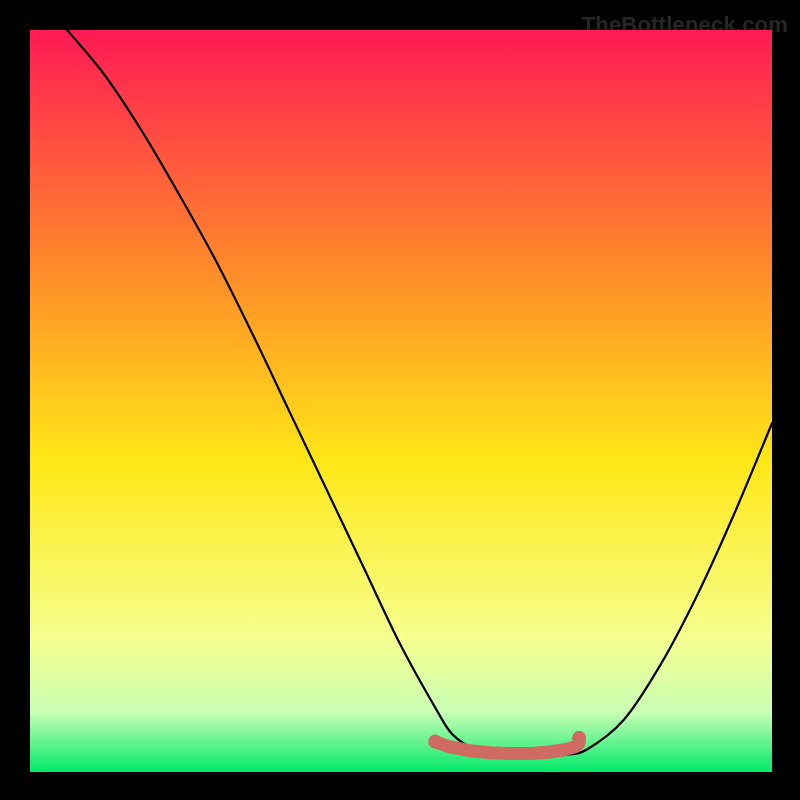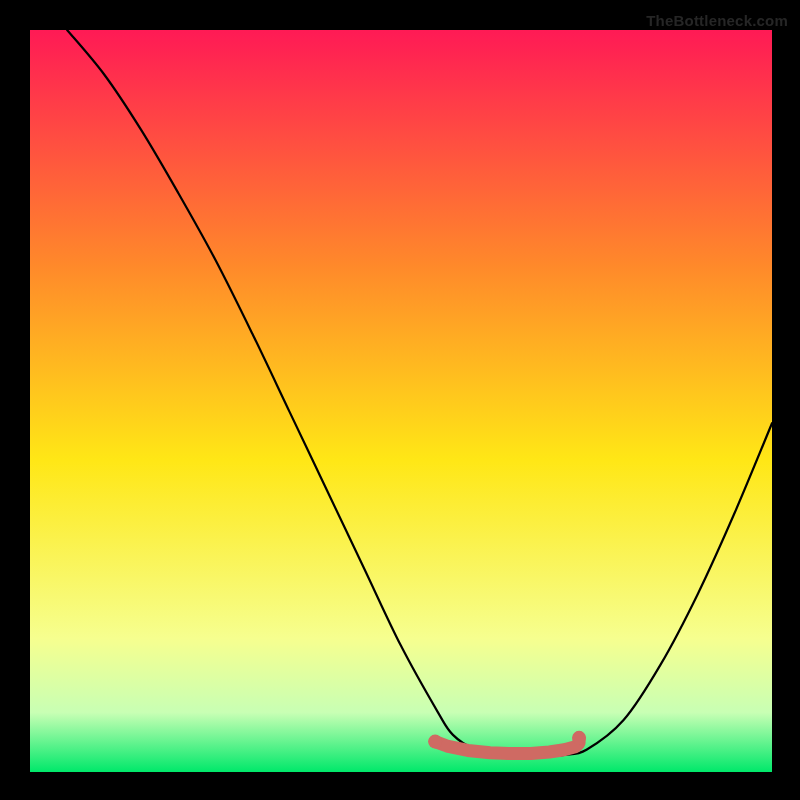--- a/index.html
+++ b/index.html
@@ -15,21 +15,21 @@
     position: relative;
     width: 800px;
     height: 800px;
     background: #000;
   }
   .watermark {
     position: absolute;
     top: 12px;
     right: 12px;
     color: #262626;
-    font-size: 15px;
+    font-size: 22px;
     font-weight: 600;
     letter-spacing: 0.2px;
     user-select: none;
   }
   .plot {
     position: absolute;
     left: 30px;
     top: 30px;
     width: 742px;
     height: 742px;

